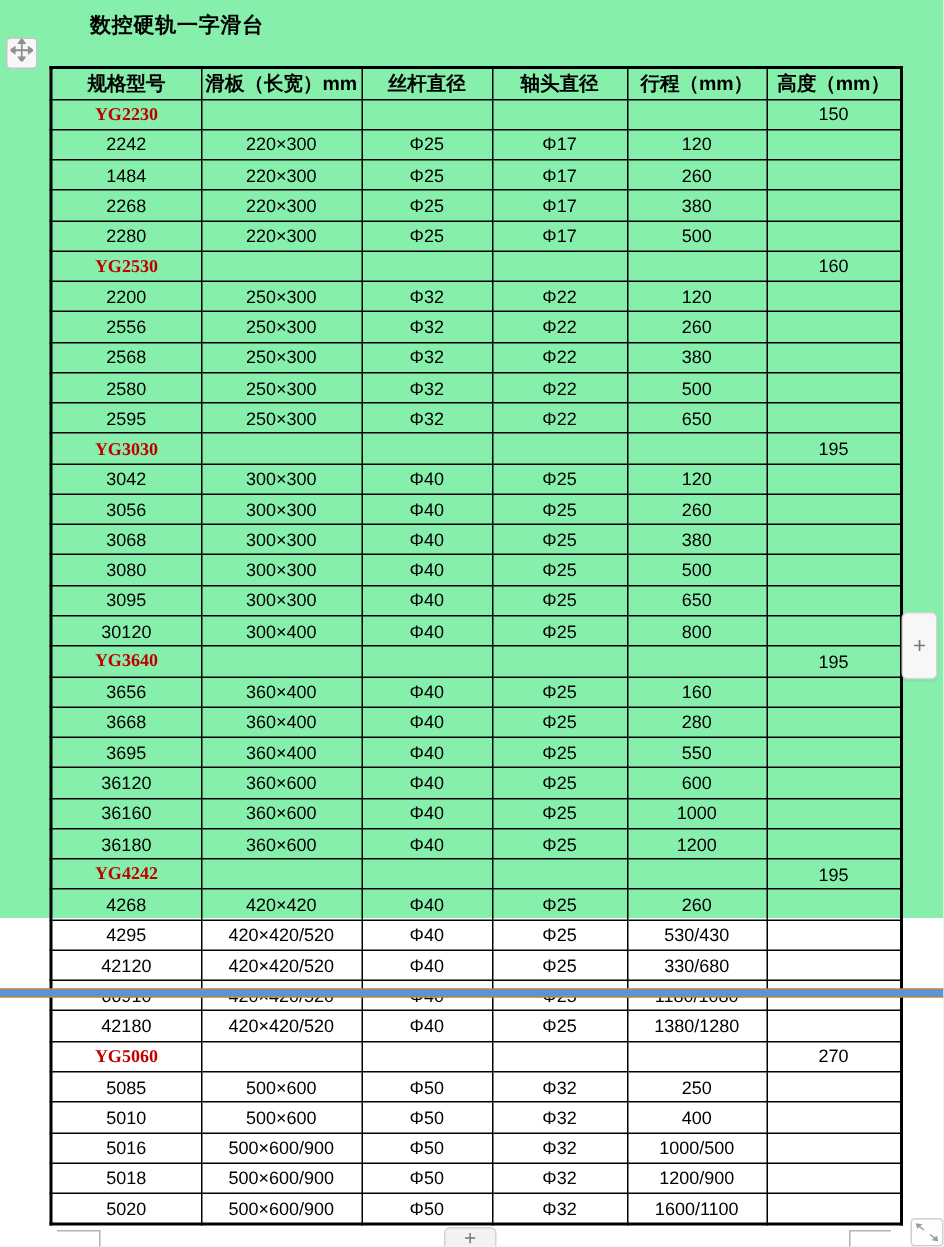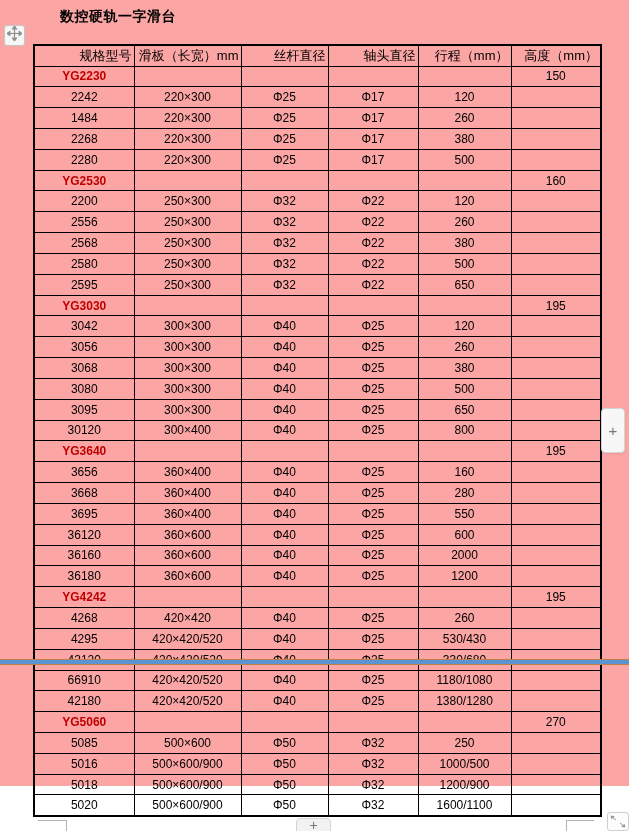--- a/index.html
+++ b/index.html
@@ -1,38 +1,38 @@
 <!DOCTYPE html>
 <html><head>
 <meta charset="utf-8">
 <style>
   * { margin:0; padding:0; box-sizing:border-box; }
   html,body { width:629px; height:831px; overflow:hidden; background:#ffffff;
               font-family:"Liberation Sans","DejaVu Sans",sans-serif; }
-  .stage { position:relative; width:629px; height:786px; background:#fca5a5; }
+  .stage { position:relative; width:629px; height:612px; background:#86efac; }
 
   .doc-title { position:absolute; left:60px; top:8px; font-size:14px; font-weight:bold;
                color:#000; letter-spacing:0.5px; }
 
   
   .move-handle { position:absolute; left:4px; top:25px; width:21px; height:21px;
                  background:#f7f7f7; border:1px solid #c6c6c6; border-radius:3px;
                  display:flex; align-items:center; justify-content:center; }
 
   
   .tbl-wrap { position:absolute; left:33px; top:44px; }
   table { border-collapse:collapse; table-layout:fixed; width:567px; height:773px;
           border:2px solid #000; }
   col.c0{width:100px} col.c1{width:107px} col.c2{width:87px}
   col.c3{width:90px} col.c4{width:93px} col.c5{width:90px}
   th, td { border:1px solid #000; text-align:center; vertical-align:middle;
            font-size:12px; color:#000; padding:0 2px; white-space:nowrap; overflow:hidden; }
-  thead th { font-size:13px; font-weight:normal; height:21px;text-align:right; }
+  thead th { font-size:13px; font-weight:bold; height:21px; }
   tbody tr { height:19.28px; }
-  td.section-model { color:#c00000; font-weight:bold; }
+  td.section-model { color:#c00000; font-weight:bold;font-family:Liberation Serif, serif; }
 
   
   .divider { position:absolute; left:0; top:659px; width:629px; height:6px;
              background:#5b93d5; border-top:1px solid #bd8145; border-bottom:1px solid #bd8145; }
 
   
   .add-col-btn { position:absolute; left:601px; top:408px; width:24px; height:45px;
                  background:#f7f7f7; border:1px solid #d4d4d4; border-radius:4px;
                  box-shadow:0 1px 2px rgba(0,0,0,0.08);
                  display:flex; align-items:center; justify-content:center;
@@ -278,21 +278,21 @@
             <td>Φ40</td>
             <td>Φ25</td>
             <td>600</td>
             <td></td>
           </tr>
           <tr>
             <td>36160</td>
             <td>360×600</td>
             <td>Φ40</td>
             <td>Φ25</td>
-            <td>2000</td>
+            <td>1000</td>
             <td></td>
           </tr>
           <tr>
             <td>36180</td>
             <td>360×600</td>
             <td>Φ40</td>
             <td>Φ25</td>
             <td>1200</td>
             <td></td>
           </tr>
@@ -351,20 +351,28 @@
             <td></td>
             <td></td>
             <td>270</td>
           </tr>
           <tr>
             <td>5085</td>
             <td>500×600</td>
             <td>Φ50</td>
             <td>Φ32</td>
             <td>250</td>
+            <td></td>
+          </tr>
+          <tr>
+            <td>5010</td>
+            <td>500×600</td>
+            <td>Φ50</td>
+            <td>Φ32</td>
+            <td>400</td>
             <td></td>
           </tr>
           <tr>
             <td>5016</td>
             <td>500×600/900</td>
             <td>Φ50</td>
             <td>Φ32</td>
             <td>1000/500</td>
             <td></td>
           </tr>

